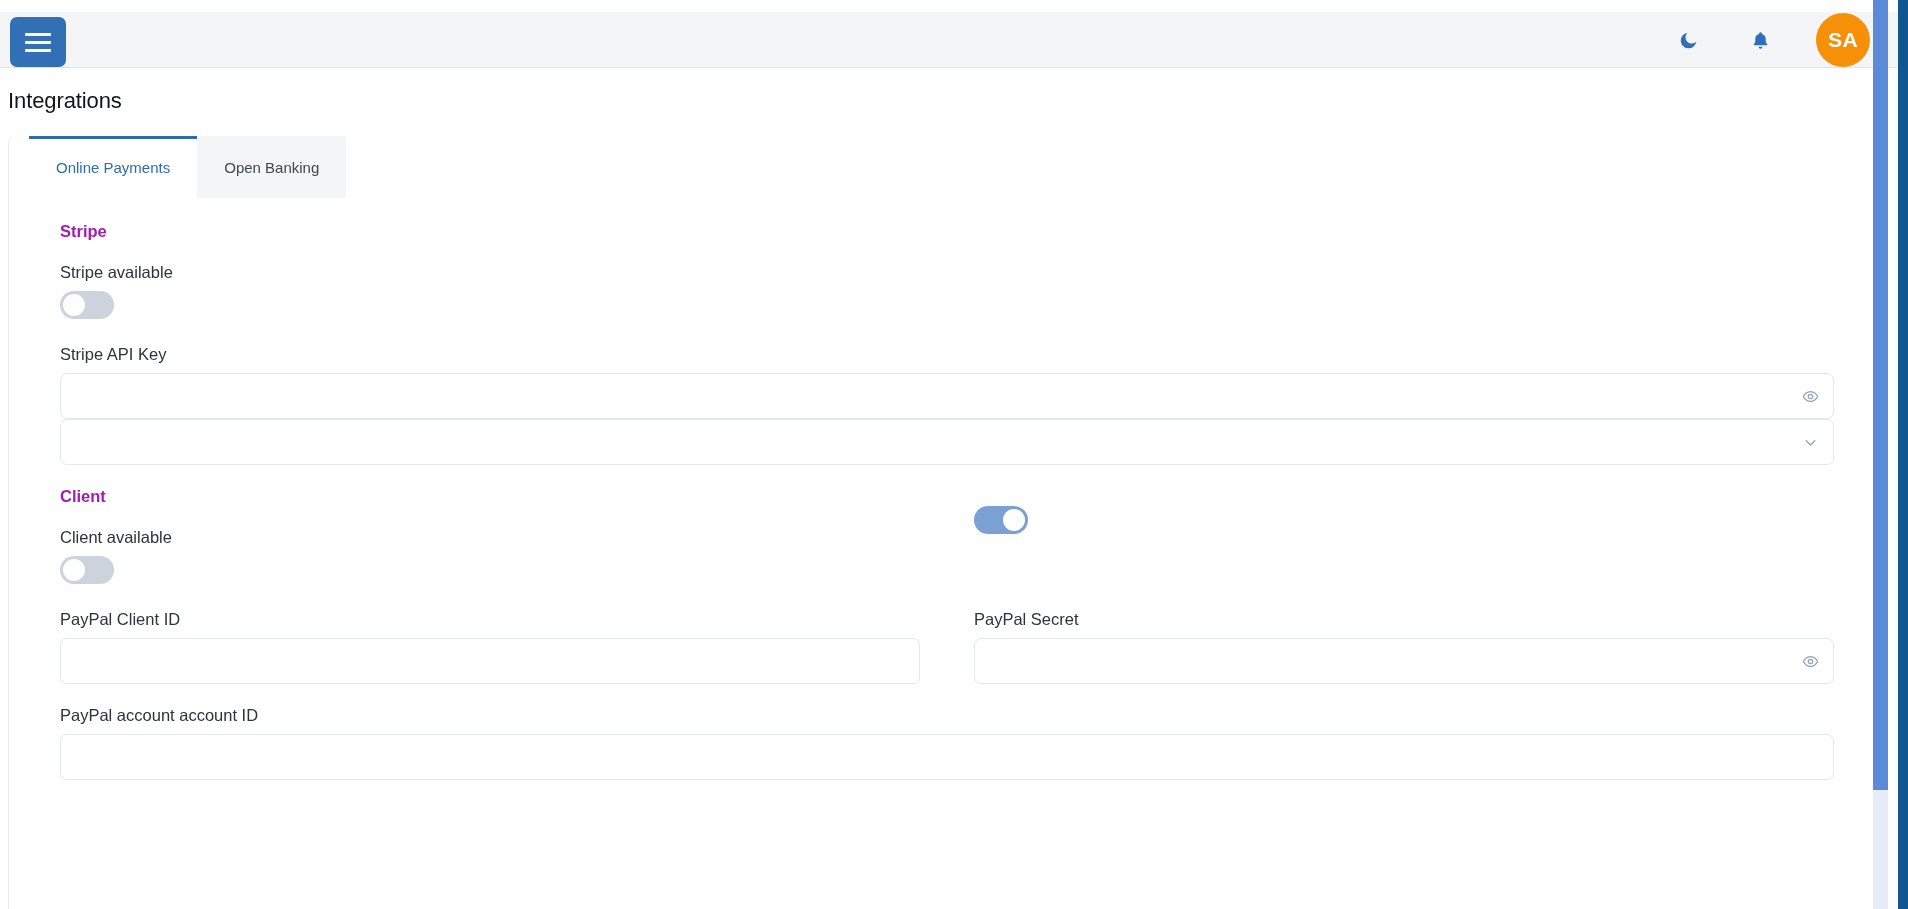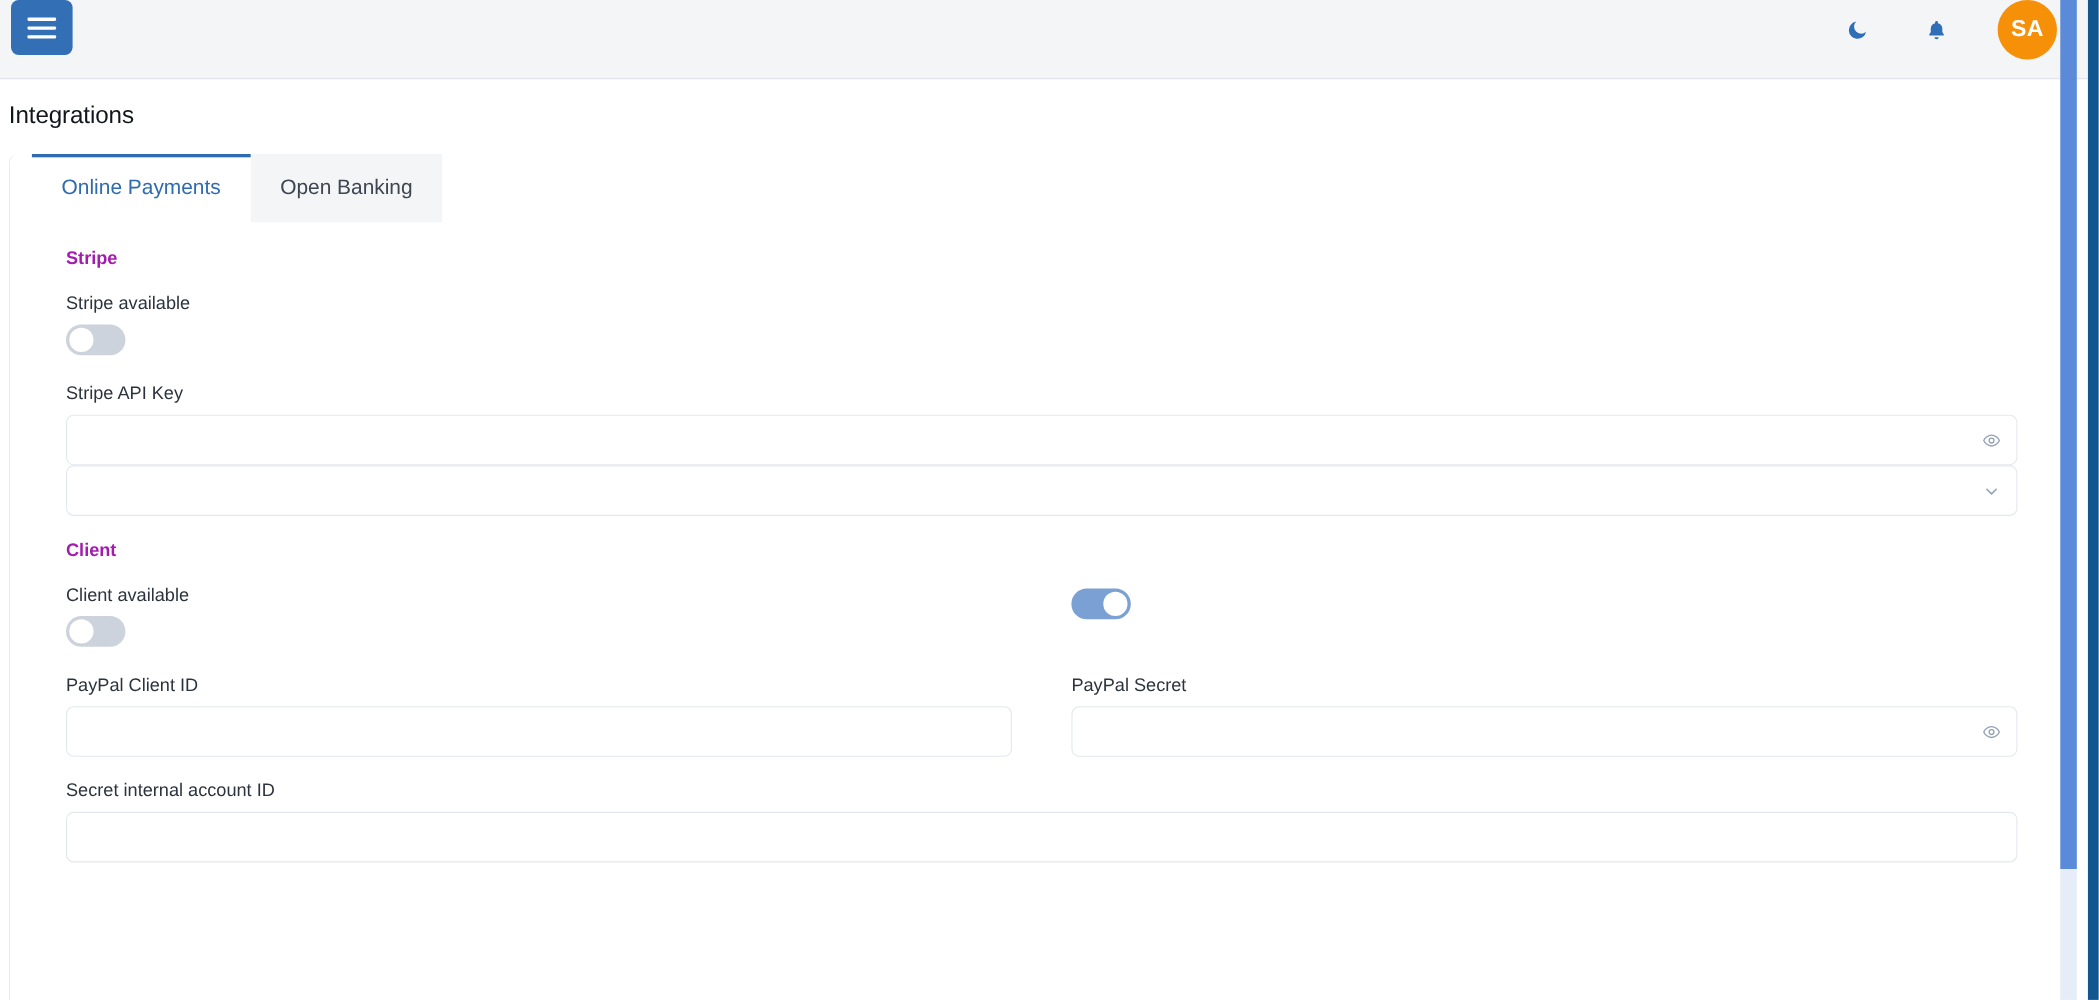--- a/index.html
+++ b/index.html
@@ -19,26 +19,27 @@
     width: 1908px;
     height: 909px;
     background: #ffffff;
     border-right: 10px solid #11568f;
     overflow: hidden;
   }
 
   
   .appbar {
     position: relative;
-    height: 72px;
+    height: 56px;
     background: #f4f5f7;
     border-bottom: 1px solid #dfe3e8;
     display: flex;
-    align-items: flex-start;
+    align-items: flex-end;
     padding: 0 22px 0 10px;
+    margin-top: 12px;
   }
 
   .menu-button {
     width: 56px;
     height: 50px;
     background: #336fb5;
     border: none;
     border-radius: 7px;
     display: flex;
     flex-direction: column;
@@ -123,21 +124,21 @@
     height: 62px;
     padding-left: 20px;
   }
 
   .tab {
     position: relative;
     display: flex;
     align-items: center;
     justify-content: center;
     padding: 0 27px;
-    font-size: 19px;
+    font-size: 15px;
     cursor: pointer;
     background: transparent;
     border: none;
     font-family: "Liberation Sans", sans-serif;
   }
 
   .tab.active {
     color: #2e6bb0;
     background: #ffffff;
   }
@@ -163,21 +164,20 @@
     font-size: 16.5px;
     font-weight: 700;
     color: #a21caf;
     margin: 0 0 0 51px;
     padding-top: 10px;
   }
 
   .row {
     display: flex;
     padding: 0 24px 0 24px;
-    align-items: center;
   }
 
   .col {
     flex: 0 0 50%;
     max-width: 50%;
     padding: 0 27px;
   }
 
   .field-label {
     font-size: 16.5px;
@@ -388,21 +388,21 @@
                   <path d="M12 5c-5 0-9 4.3-10 7 1 2.7 5 7 10 7s9-4.3 10-7c-1-2.7-5-7-10-7z" fill="none" stroke="#94a2b3" stroke-width="1.7"></path>
                   <circle cx="12" cy="12" r="3.1" fill="none" stroke="#94a2b3" stroke-width="1.7"></circle>
                 </svg>
               </button>
             </div>
           </div>
         </div>
 
         <div class="row">
           <div class="col" style="flex:0 0 100%;max-width:100%;">
-            <label class="field-label">Secret internal account ID</label>
+            <label class="field-label">PayPal account account ID</label>
             <div class="select-wrap">
               <input class="text-input" type="text" readonly="" placeholder="" value="" style="">
             </div>
           </div>
         </div>
 
       </div>
     </div>
   </div>
 

